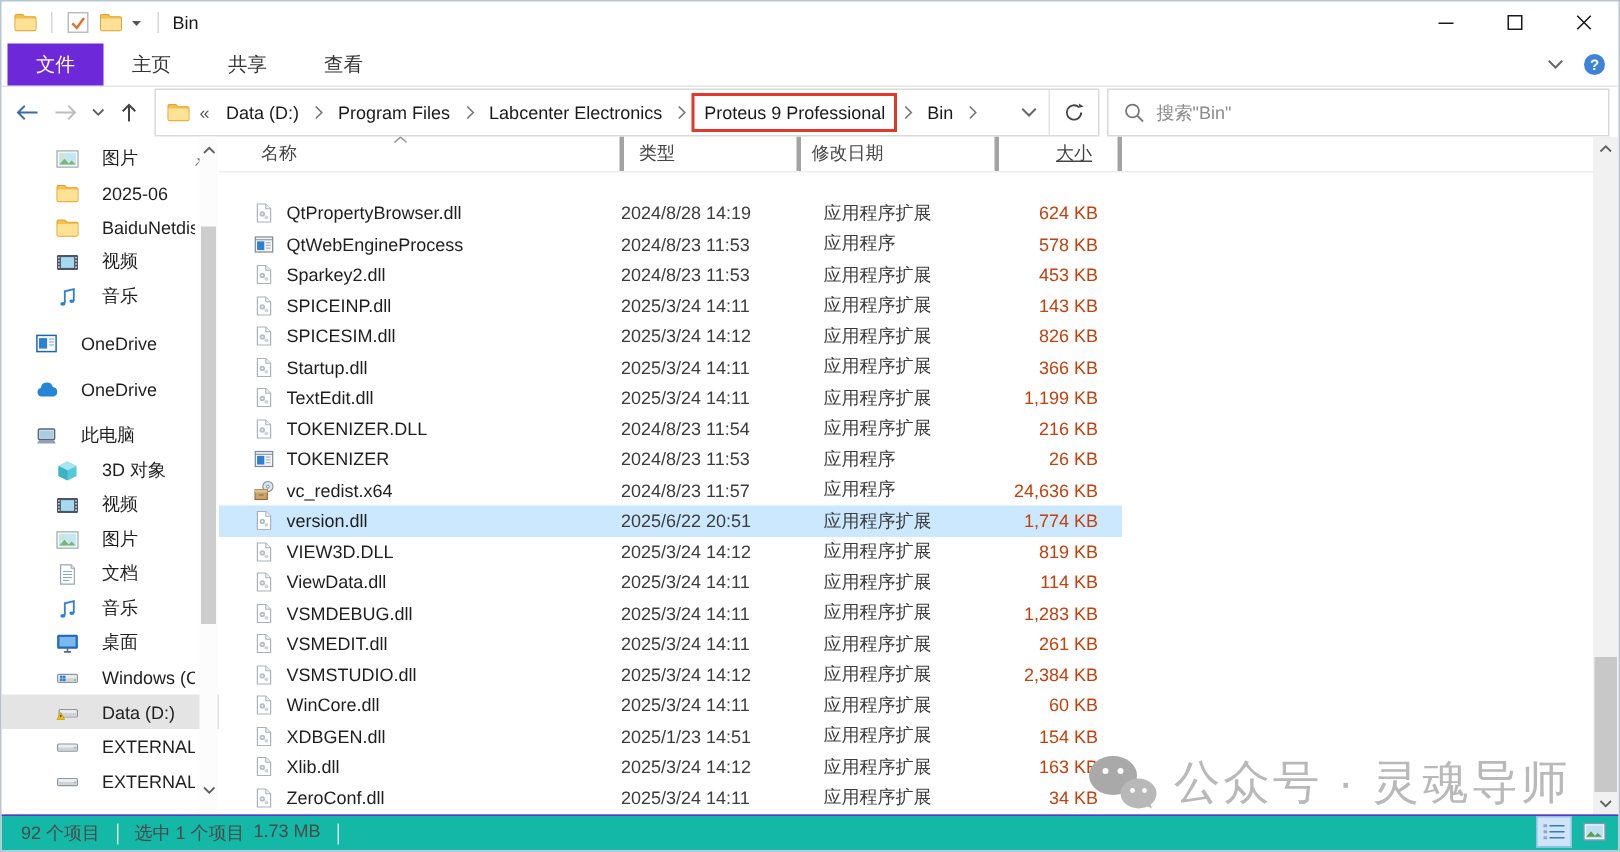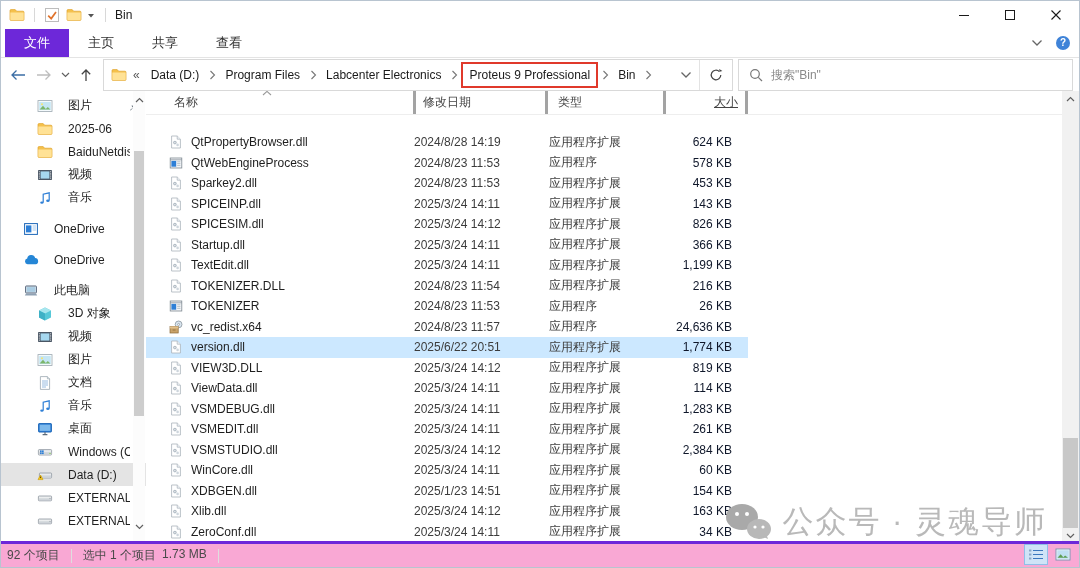--- a/index.html
+++ b/index.html
@@ -58,40 +58,40 @@
   .side-scroll .arr{position:absolute;left:0;width:12px;height:14px;display:flex;align-items:center;justify-content:center;}
   .side-scroll .arr.up{top:2px;} .side-scroll .arr.down{bottom:10px;}
 
   
   .filepane{flex:1;position:relative;overflow:hidden;}
   .lheader{height:23px;display:flex;border-bottom:1px solid #eee;position:relative;color:#444;}
   .hcell{display:flex;align-items:center;border-right:3px solid #a3a3a3;box-sizing:border-box;}
   .h-name{width:270px;padding-left:28px;}
   .h-date{width:132px;padding-left:7px;}
   .h-type{width:118px;padding-left:10px;}
-  .h-size{width:82px;justify-content:flex-end;padding-right:7px;text-decoration:underline;}
+  .h-size{width:82px;justify-content:flex-end;padding-right:17px;text-decoration:underline;}
   .sortcaret{position:absolute;left:116px;top:-1px;}
   .rows{position:absolute;top:23px;left:0;right:0;bottom:0;margin-top:18px;}
   .frow{height:20.5px;display:flex;align-items:center;width:602px;}
   .frow.selected{background:#cce8ff;}
   .ficon{width:14px;height:14px;margin-left:23px;flex:none;}
   .fname{margin-left:8px;width:216px;overflow:hidden;white-space:nowrap;color:#1e1e1e;}
   .fdate{width:132px;padding-left:7px;box-sizing:border-box;color:#3c3c3c;}
   .ftype{width:118px;padding-left:10px;box-sizing:border-box;color:#3c3c3c;}
-  .fsize{width:82px;text-align:right;padding-right:7px;box-sizing:border-box;color:#0f172a;}
+  .fsize{width:82px;text-align:right;padding-right:7px;box-sizing:border-box;color:#c2410c;}
 
   
   .vscroll{width:17px;flex:none;background:#f1f1f1;position:relative;}
   .vscroll .arr{position:absolute;left:0;width:17px;height:16px;display:flex;align-items:center;justify-content:center;}
   .vscroll .arr.up{top:0;background:#f1f1f1;} .vscroll .arr.down{bottom:0;background:#f1f1f1;}
   .vscroll .thumb{position:absolute;left:1px;width:15px;top:347px;height:96px;background:#c8c8c8;}
 
   
-  .statusbar{position:absolute;left:0;right:0;bottom:0;height:23px;border-top:3px solid #6d28d9;
-             display:flex;align-items:center;padding-left:6px;color:#4a4a4a;background:#f9a8d4;}
+  .statusbar{position:absolute;left:0;right:0;bottom:0;height:23px;border-top:1px solid #6d28d9;
+             display:flex;align-items:center;padding-left:13px;color:#4a4a4a;background:#14b8a6;}
   .statusbar .sep{width:1px;height:14px;background:#dedede;margin:0 11px;}
   .status-sel{display:flex;gap:6px;}
   .view-toggles{position:absolute;right:4px;bottom:2px;display:flex;gap:3px;}
   .vt{width:22px;height:19px;display:flex;align-items:center;justify-content:center;border:1px solid transparent;}
   .vt.active{background:#cfe4f7;border-color:#90bfe8;}
 
   
   .watermark{position:absolute;right:32px;bottom:24px;display:flex;align-items:center;gap:8px;
              color:#b9b9b9;font-size:31px;letter-spacing:2px;pointer-events:none;z-index:4;}
 </style>
@@ -478,22 +478,22 @@
       </div>
 
     <div class="filepane">
       <div class="lheader">
         <span class="sortcaret">
             <svg width="10" height="6" viewBox="0 0 10 6" xmlns="http://www.w3.org/2000/svg">
               <path d="M1 5l4-3.6L9 5" fill="none" stroke="#999" stroke-width="1.1"></path>
             </svg>
           </span>
         <div class="hcell h-name">名称</div>
+        <div class="hcell h-type">类型</div>
         <div class="hcell h-date">修改日期</div>
-        <div class="hcell h-type">类型</div>
         <div class="hcell h-size">大小</div>
       </div>
       <div class="rows" id="rows">
           <div class="frow">
             <span class="ficon">
               <svg width="14" height="14" viewBox="0 0 14 14" xmlns="http://www.w3.org/2000/svg">
                 <path d="M2.6 1h5.6l3.2 3.2v8.8H2.6z" fill="#fff" stroke="#a9b2ba" stroke-width=".8"></path>
                 <path d="M8.2 1v3.2h3.2" fill="#eef2f5" stroke="#a9b2ba" stroke-width=".7"></path>
                 <circle cx="5.9" cy="7.6" r="1.8" fill="#b3bdc6"></circle>
                 <circle cx="8.6" cy="9.9" r="1.3" fill="#cdd5dc"></circle>

